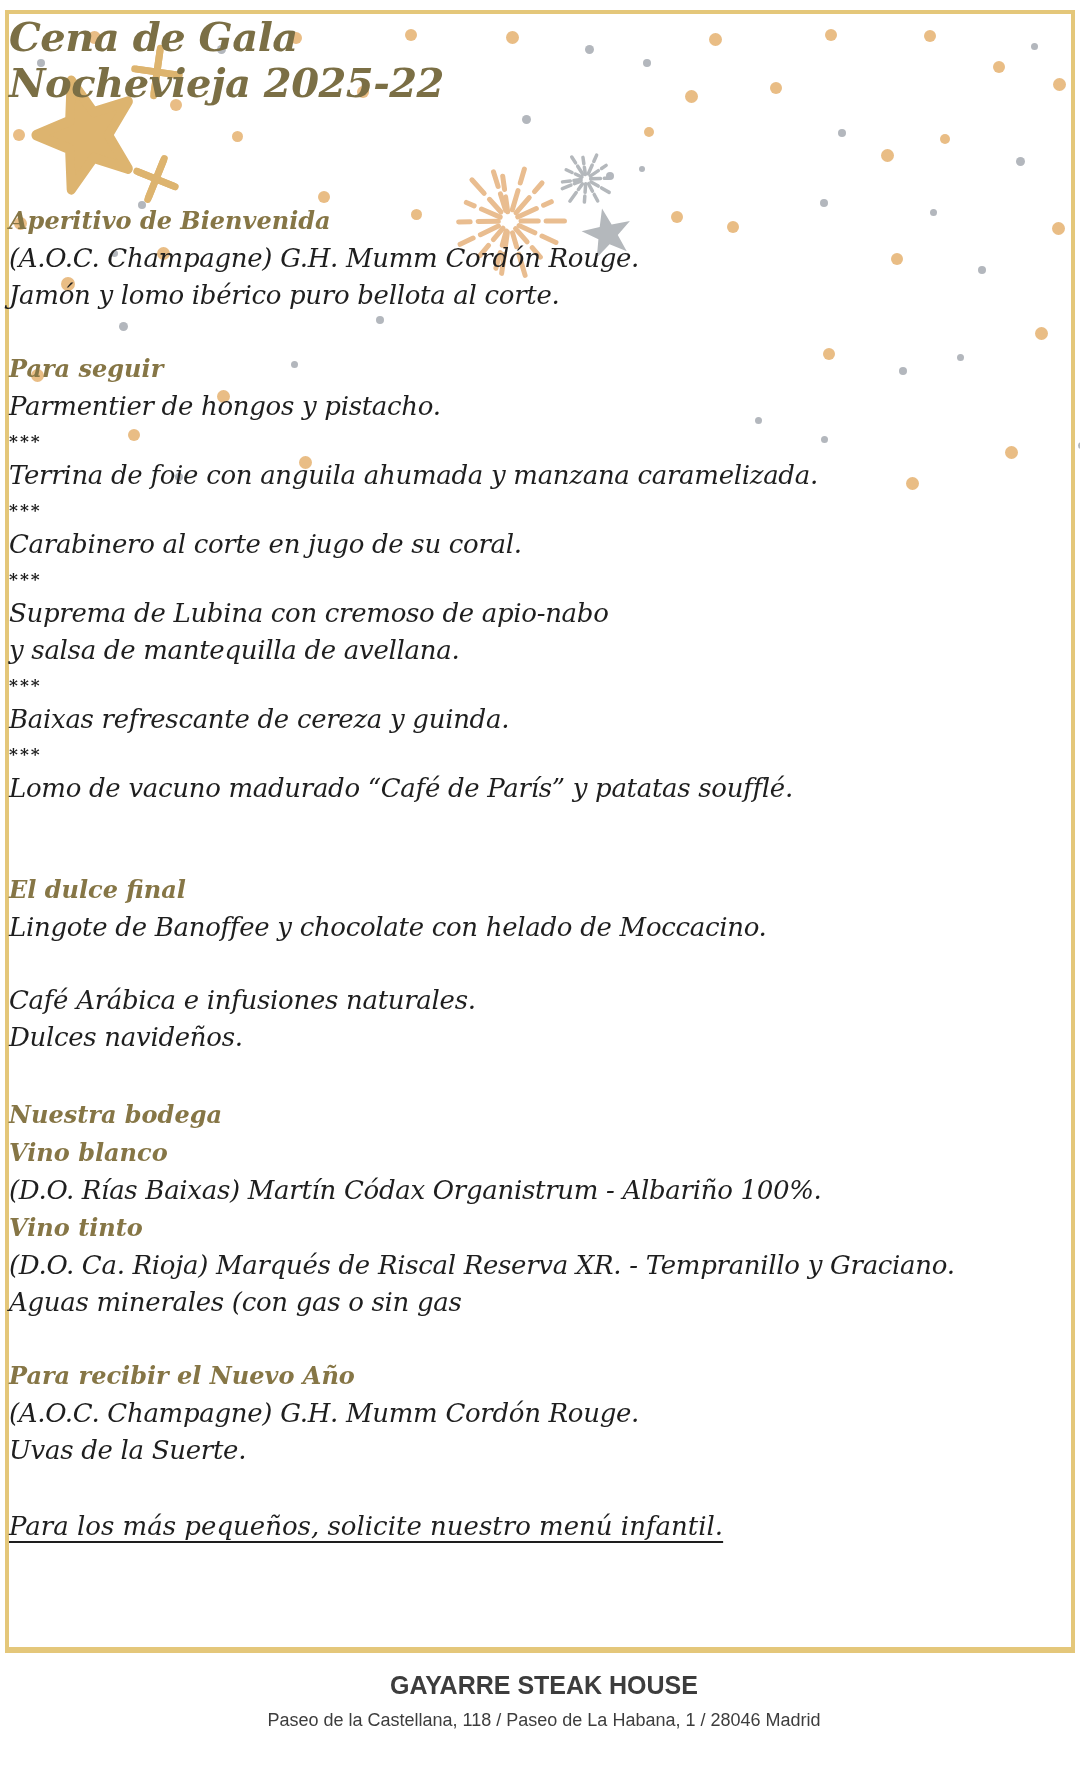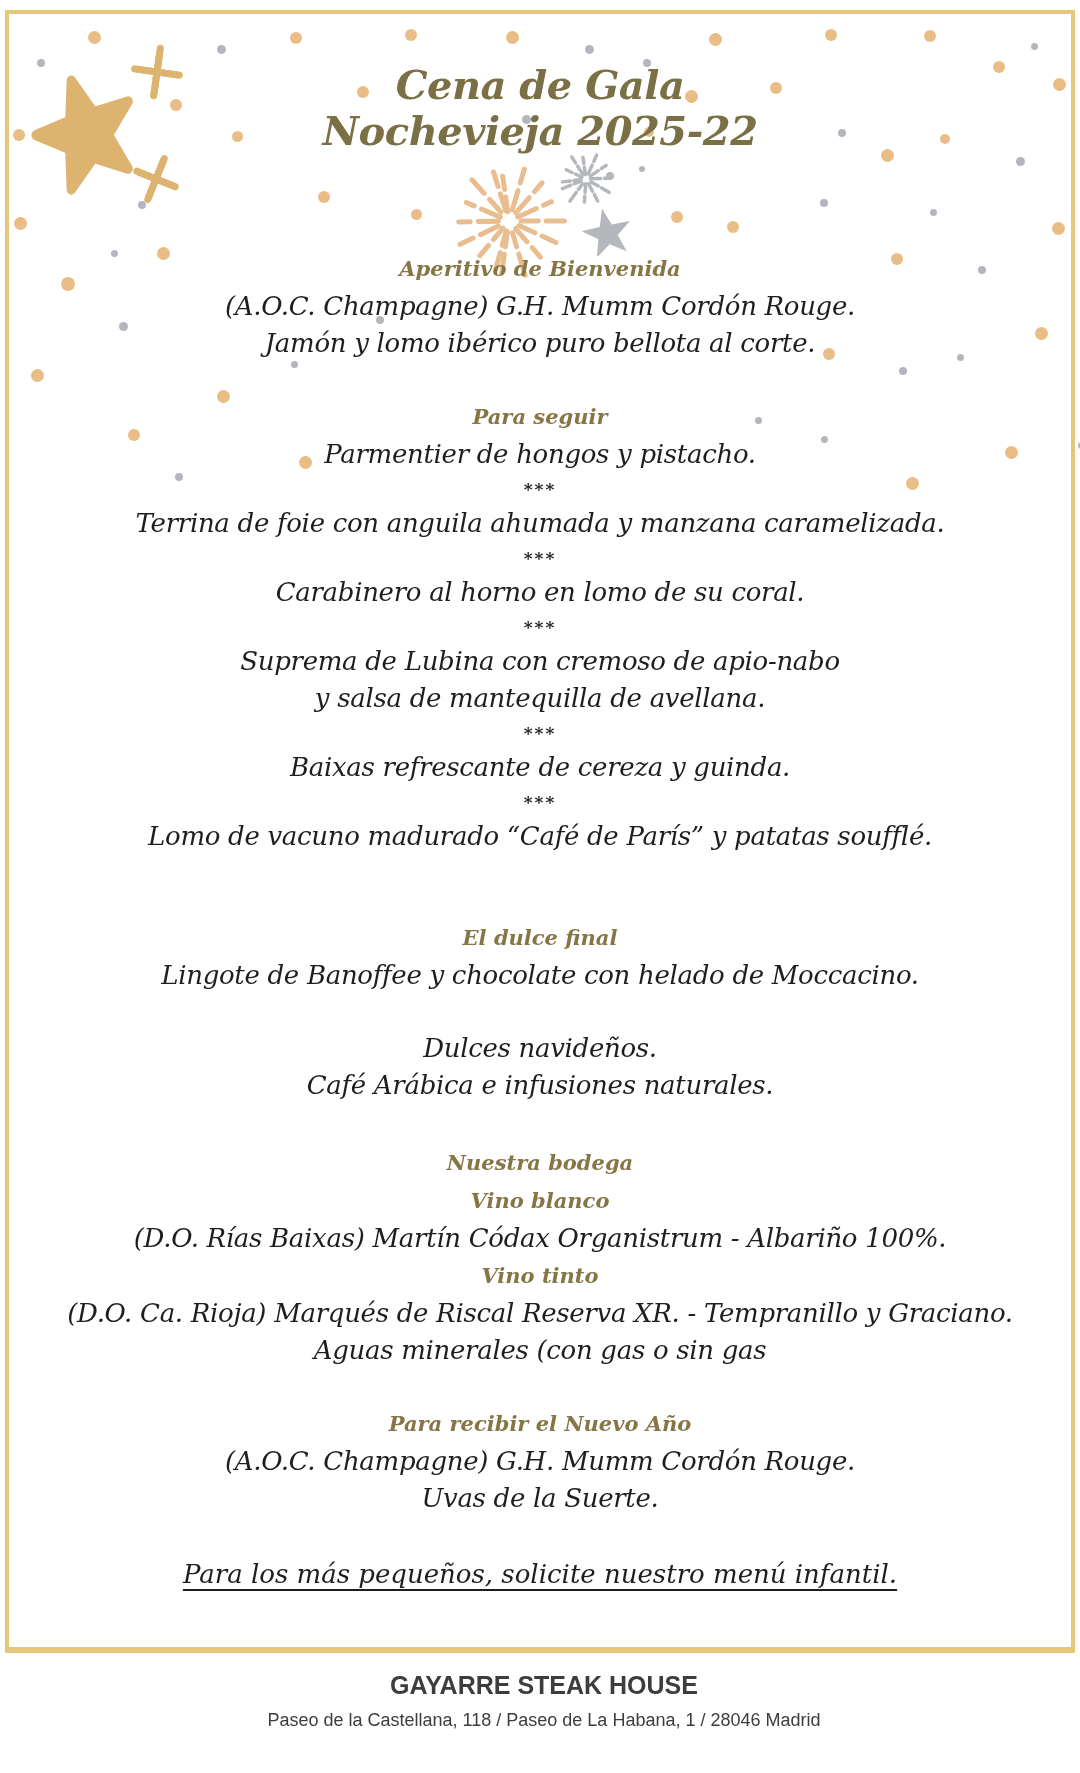--- a/index.html
+++ b/index.html
@@ -3,33 +3,33 @@
 <meta charset="utf-8">
 <style>
   html,body{margin:0;padding:0;background:#ffffff;}
   .page{position:relative;width:1080px;height:1773px;background:#ffffff;overflow:hidden;
         font-family:"DejaVu Serif","Liberation Serif",serif;}
   .frame{position:absolute;left:5px;top:10px;right:5px;bottom:120px;
          border:4px solid #e4c77a;border-bottom-width:6px;box-sizing:border-box;}
   .decor{position:absolute;inset:0;pointer-events:none;}
   .decor svg{position:absolute;}
   .dot{position:absolute;border-radius:50%;}
-  .content{position:relative;text-align:center;padding-top:48px;color:#1e1e1e;}
+  .content{position:relative;text-align:left;color:#1e1e1e;}
   .title{margin:0;font-style:italic;font-weight:bold;color:#7b6f45;
          font-size:40px;line-height:46px;letter-spacing:-0.5px;}
   .title .tline{display:block;}
   .section{margin:0;}
   .sec-aperitivo{margin-top:96px;}
   .sec-seguir{margin-top:36px;}
   .sec-dulce{margin-top:64px;}
   .sec-cafe{margin-top:36px;}
   .sec-bodega{margin-top:40px;}
   .sec-nuevo{margin-top:36px;}
   .heading,.subheading{font-style:italic;font-weight:bold;color:#867646;
-           font-size:21px;line-height:38px;}
+           font-size:24px;line-height:38px;}
   .body{font-style:italic;font-size:26px;line-height:37px;color:#1e1e1e;letter-spacing:-0.3px;}
   .separator{font-weight:bold;font-size:17px;line-height:32px;letter-spacing:2px;color:#1e1e1e;}
   .price-block{margin-top:38px;}
   .price{font-style:italic;font-weight:bold;font-size:28px;line-height:40px;
          text-decoration:underline;text-underline-offset:7px;text-decoration-thickness:2px;}
   .kids{font-style:italic;font-size:26px;line-height:38px;
         text-decoration:underline;text-underline-offset:6px;text-decoration-thickness:2px;}
   .footer{position:absolute;left:8px;right:0;top:1668px;text-align:center;
           font-family:"Liberation Sans","DejaVu Sans",sans-serif;color:#3d3d3d;}
   .rest{font-weight:bold;font-size:25px;line-height:34px;}
@@ -194,36 +194,36 @@
             <div class="heading">Aperitivo de Bienvenida</div>
             <div class="body">(A.O.C. Champagne) G.H. Mumm Cordón Rouge.</div>
             <div class="body">Jamón y lomo ibérico puro bellota al corte.</div>
           </div>
           <div class="section sec-seguir">
             <div class="heading">Para seguir</div>
             <div class="body">Parmentier de hongos y pistacho.</div>
             <div class="separator">***</div>
             <div class="body">Terrina de foie con anguila ahumada y manzana caramelizada.</div>
             <div class="separator">***</div>
-            <div class="body">Carabinero al horno en lomo de su coral.</div>
+            <div class="body">Carabinero al corte en jugo de su coral.</div>
             <div class="separator">***</div>
             <div class="body">Suprema de Lubina con cremoso de apio-nabo</div>
             <div class="body">y salsa de mantequilla de avellana.</div>
             <div class="separator">***</div>
             <div class="body">Baixas refrescante de cereza y guinda.</div>
             <div class="separator">***</div>
             <div class="body">Lomo de vacuno madurado “Café de París” y patatas soufflé.</div>
           </div>
           <div class="section sec-dulce">
             <div class="heading">El dulce final</div>
             <div class="body">Lingote de Banoffee y chocolate con helado de Moccacino.</div>
           </div>
           <div class="section sec-cafe">
+            <div class="body">Café Arábica e infusiones naturales.</div>
             <div class="body">Dulces navideños.</div>
-            <div class="body">Café Arábica e infusiones naturales.</div>
           </div>
           <div class="section sec-bodega">
             <div class="heading">Nuestra bodega</div>
             <div class="subheading">Vino blanco</div>
             <div class="body">(D.O. Rías Baixas) Martín Códax Organistrum - Albariño 100%.</div>
             <div class="subheading">Vino tinto</div>
             <div class="body">(D.O. Ca. Rioja) Marqués de Riscal Reserva XR. - Tempranillo y Graciano.</div>
             <div class="body">Aguas minerales (con gas o sin gas</div>
           </div>
           <div class="section sec-nuevo">

